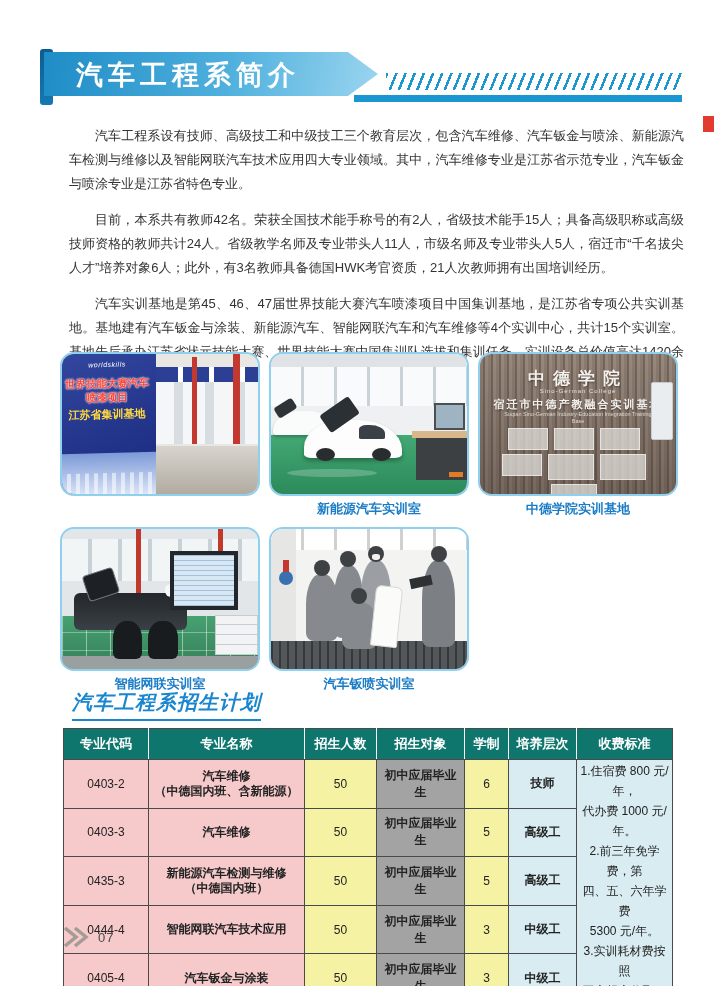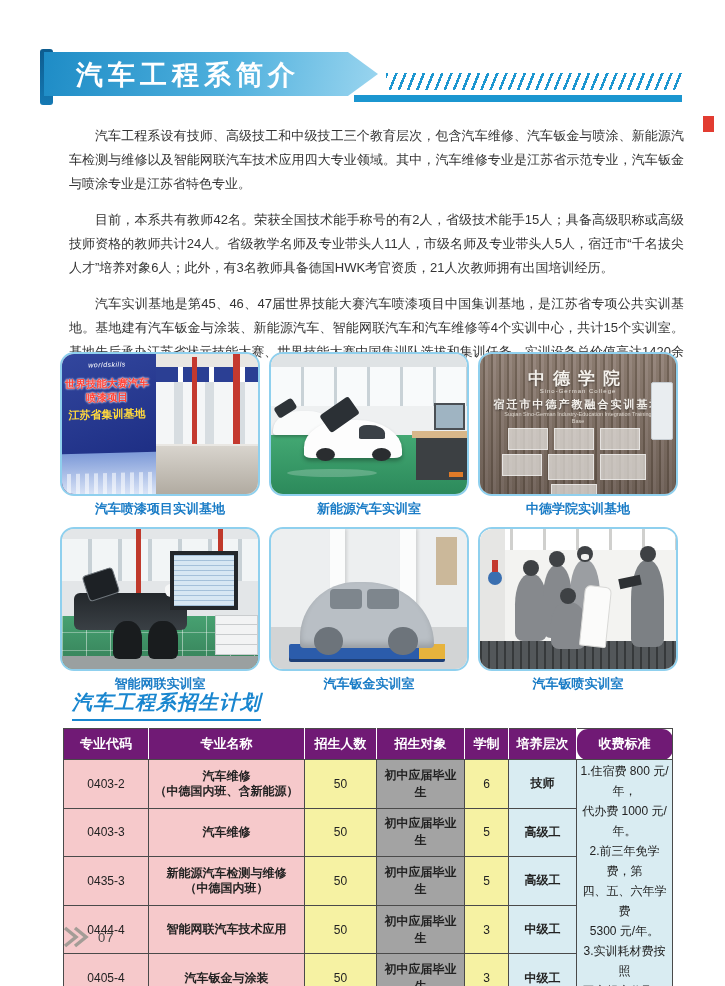--- a/index.html
+++ b/index.html
@@ -175,25 +175,25 @@
   .p6-clip{position:absolute;right:18%;top:34%;width:11%;height:7%;background:#2e3134;
        transform:rotate(-12deg);}
 
   
   .section-title{position:absolute;top:689px;left:72px;}
   .section-title span{display:inline-block;color:#1986cf;font-size:20px;font-weight:bold;
        font-style:italic;letter-spacing:1px;padding-bottom:3px;border-bottom:2.5px solid #1986cf;}
 
   
   .adm-table{position:absolute;top:728px;left:63px;border-collapse:collapse;table-layout:fixed;}
-  .adm-table th{background:#701a75;color:#fff;font-size:13px;font-weight:bold;height:30px;
+  .adm-table th{background:#0f766e;color:#fff;font-size:13px;font-weight:bold;height:30px;
        border-top:1.5px solid #4a4a4a;border-bottom:1px solid #4a4a4a;border-right:1px solid #fff;
        text-align:center;padding:0;}
   .adm-table th:first-child{border-left:1.5px solid #4a4a4a;}
-  .adm-table th:last-child{border-right:1.5px solid #4a4a4a;border-radius:11px;}
+  .adm-table th:last-child{border-right:1.5px solid #4a4a4a;}
   .adm-table td{border:1px solid #4a4a4a;text-align:center;font-size:12px;color:#222;
        padding:1px 2px;}
   .adm-table tr.rh{height:30px;} .adm-table tr.rh-tall{height:34px;}
   .c-code{background:#f6c9cb;}
   .c-name{background:#f6c9cb;font-weight:bold;line-height:15px;}
   .c-num,.c-years{background:#f6f2a3;}
   .c-obj{background:#a3a3a3;font-weight:bold;}
   .c-level{background:#d9ecf2;font-weight:bold;}
   .c-fee{background:#d9ecf2;text-align:left;vertical-align:middle;white-space:pre-line;
        font-size:10.5px;line-height:20px;padding:4px 5px;color:#222;}
@@ -234,21 +234,20 @@
       <div class="p1-floor"></div>
       <div class="p1-banner">
         <span class="p1-ws">worldskills</span>
         <span class="p1-t1">世界技能大赛汽车喷漆项目</span>
         <span class="p1-t2">江苏省集训基地</span>
         <div class="p1-sky">
           <div class="p1-city"></div>
         </div>
       </div>
     </div>
-    <figcaption>汽车喷漆项目实训基地</figcaption>
   </figure>
 
   <figure>
     <div class="photo">
       <div class="p2-wall"></div>
       <div class="p2-ceil"></div>
       <div class="p2-windows"></div>
       <div class="p2-floor"></div>
       <div class="p2-sheen"></div>
       <div class="p2-car2">
@@ -305,39 +304,20 @@
         <div class="p4-carfront"></div>
       </div>
       <div class="p4-monitor"></div>
       <div class="p4-chair c1"></div>
       <div class="p4-chair c2"></div>
       <div class="p4-cab"></div>
     </div>
     <figcaption>智能网联实训室</figcaption>
   </figure>
 
-  <figure>
-    <div class="photo">
-      <div class="p5-wall"></div>
-      <div class="p5-col a"></div>
-      <div class="p5-col b"></div>
-      <div class="p5-curtain"></div>
-      <div class="p5-floor"></div>
-      <div class="p5-platform">
-        <div class="p5-platform-yellow"></div>
-      </div>
-      <div class="p5-body">
-        <div class="p5-win w1"></div>
-        <div class="p5-win w2"></div>
-        <div class="p5-arch a1"></div>
-        <div class="p5-arch a2"></div>
-      </div>
-    </div>
-    <figcaption>汽车钣金实训室</figcaption>
-  </figure>
 
   <figure>
     <div class="photo">
       <div class="p6-wall"></div>
       <div class="p6-ceil"></div>
       <div class="p6-sidewall"></div>
       <div class="p6-reel"></div>
       <div class="p6-ext"></div>
       <div class="p6-floor"></div>
       <div class="p6-person p6-p1">

